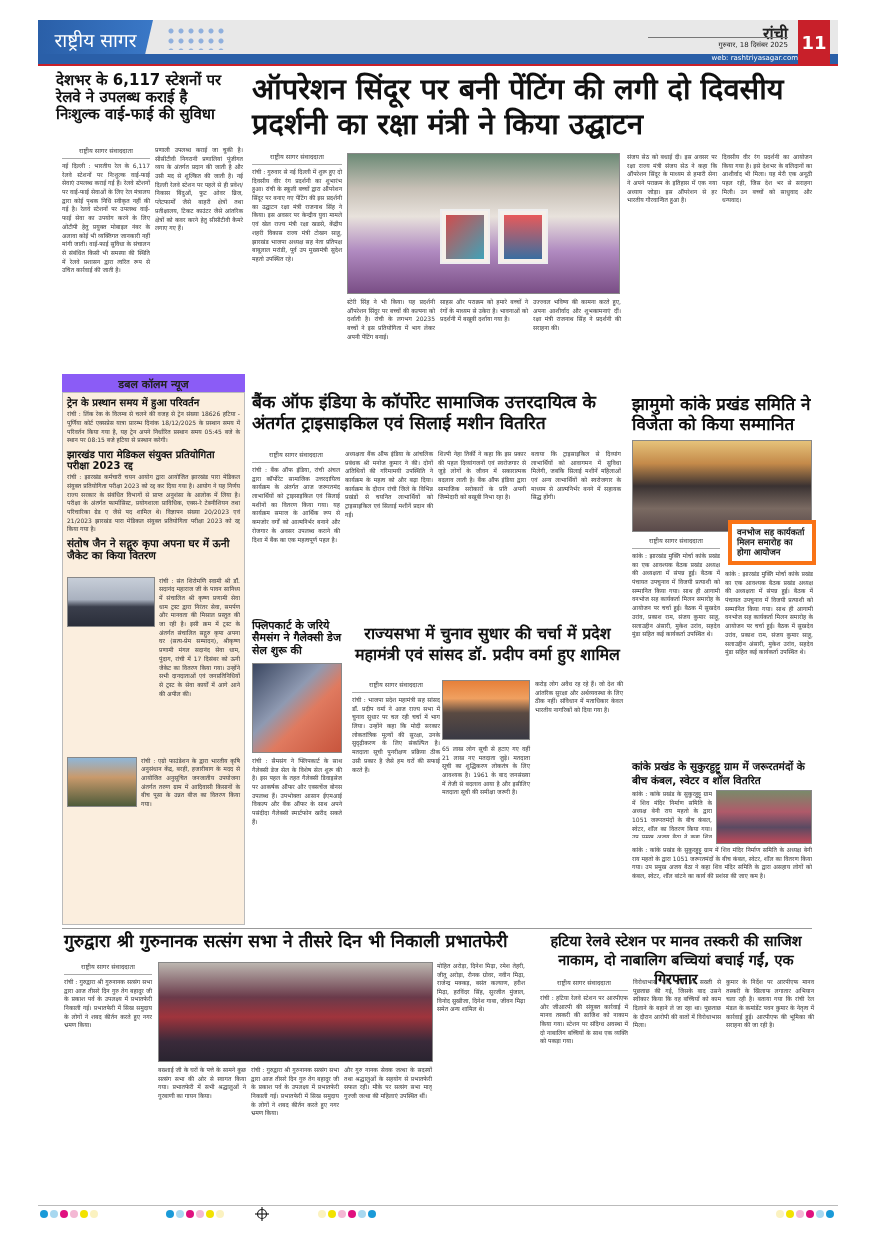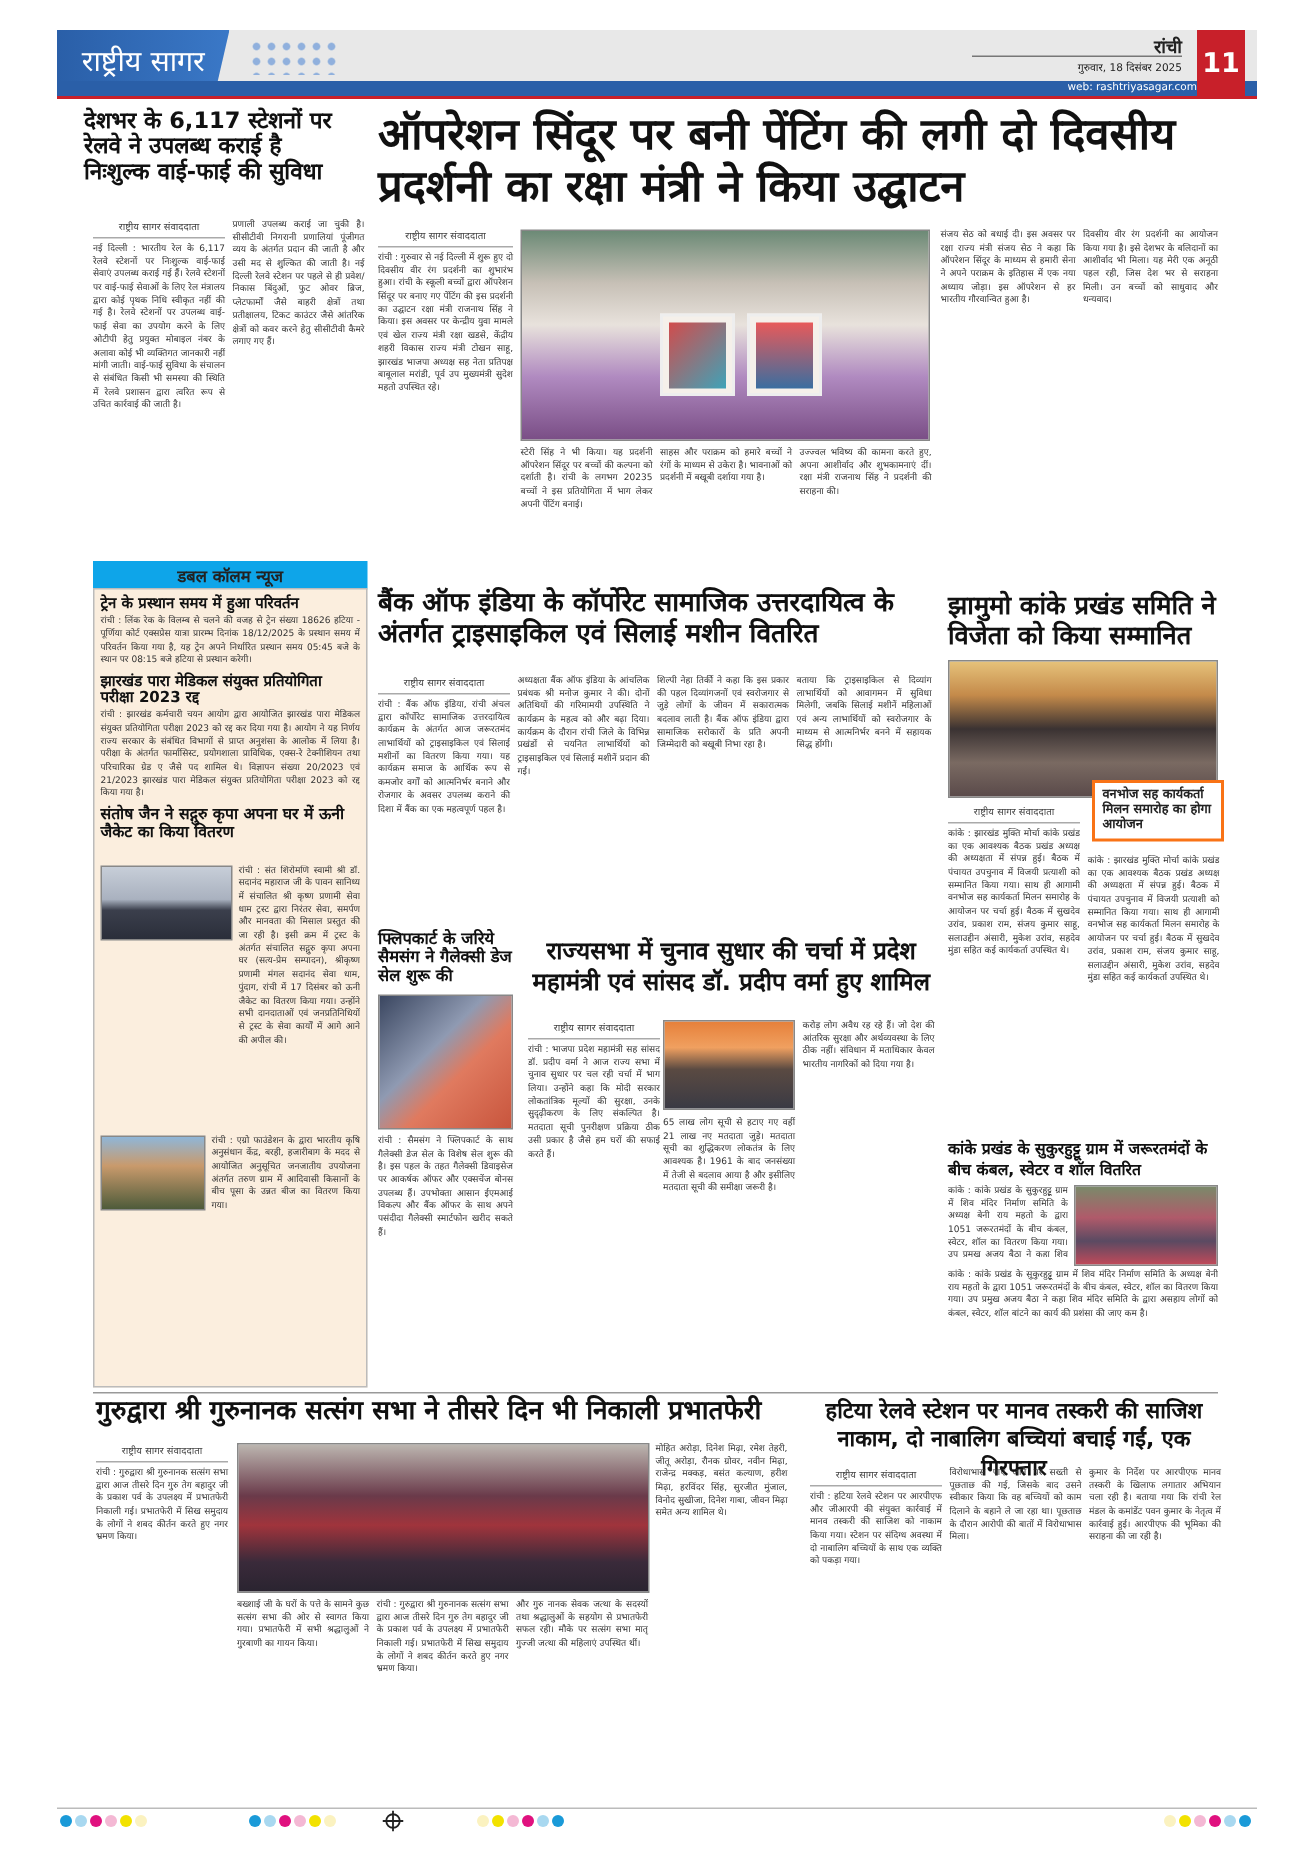--- a/index.html
+++ b/index.html
@@ -1,34 +1,34 @@
 <!DOCTYPE html>
 <html><head>
 <meta charset="utf-8">
 <style>
 *{box-sizing:border-box;margin:0;padding:0}
 body{width:877px;height:1241px;background:#fff;font-family:"DejaVu Sans",sans-serif;position:relative;overflow:hidden;color:#222}
 .abs{position:absolute}
 .mast{left:38px;top:20px;width:800px;height:44px;background:#e8e8e8}
 .mast-logo{left:0;top:0;width:115px;height:40px;background:linear-gradient(90deg,#2a5fa8,#3a78c7);color:#fff;font-size:19px;font-weight:normal;display:flex;align-items:center;justify-content:center;clip-path:polygon(0 0,100% 0,92% 100%,0 100%)}
 .mast-section{left:240px;top:4px;width:240px;text-align:center;font-size:22px;font-weight:bold;color:#111}
-.mast-city{left:620px;top:2px;width:130px;text-align:right;font-size:12px;font-weight:bold}
+.mast-city{left:620px;top:2px;width:130px;text-align:right;font-size:16px;font-weight:bold}
 .mast-date{left:610px;top:17px;width:140px;text-align:right;font-size:7px;border-top:1px solid #777;padding-top:2px}
 .mast-web{left:600px;top:34px;width:160px;text-align:right;font-size:7px;color:#fff}
 .mast-bar{left:0;top:34px;width:800px;height:10px;background:#2a5fa8}
 .mast-page{left:760px;top:0;width:32px;height:44px;background:#c8202a;color:#fff;font-size:18px;font-weight:bold;display:flex;align-items:center;justify-content:center}
 .mast-redline{left:0;top:44px;width:800px;height:2px;background:#c8202a}
 .hl{font-weight:bold;color:#111;line-height:1.12}
 .byline{font-size:6.5px;color:#444;border-bottom:1px solid #aaa;padding-bottom:3px;margin-bottom:3px;text-align:center}
 .body{font-size:6px;line-height:1.45;color:#333;text-align:justify}
 .photo{border:1px solid #888;overflow:hidden}
 .box{background:#fbeede;border:1px solid #bbb}
 .dots{display:flex;gap:2px}
 .dot{width:8px;height:8px;border-radius:50%}
-.note{background:#fff;border:2px solid #f97316;font-size:10px;font-weight:bold;padding:3px 5px;line-height:1.2}
+.note{background:#fff;border:4px solid #f97316;font-size:10px;font-weight:bold;padding:3px 5px;line-height:1.2}
 </style>
 </head>
 <body>
 
 <div class="abs mast">
   <div class="abs mast-logo">राष्ट्रीय सागर</div>
   <div class="abs" style="left:128px;top:6px;width:60px;height:24px;background:radial-gradient(circle,#6a98d8 2px,transparent 3px) 0 0/10px 10px;opacity:.7"></div>
   <div class="abs mast-city">रांची</div>
   <div class="abs mast-date">गुरुवार, 18 दिसंबर 2025</div>
   <div class="abs mast-bar"></div>
@@ -41,21 +41,21 @@
   <div class="hl" style="font-size:15px">देशभर के 6,117 स्टेशनों पर रेलवे ने उपलब्ध कराई है निःशुल्क वाई-फाई की सुविधा</div>
 </div>
 <div class="abs" style="left:62px;top:146px;width:88px">
   <div class="byline">राष्ट्रीय सागर संवाददाता</div>
   <div class="body">नई दिल्ली : भारतीय रेल के 6,117 रेलवे स्टेशनों पर निःशुल्क वाई-फाई सेवाएं उपलब्ध कराई गई हैं। रेलवे स्टेशनों पर वाई-फाई सेवाओं के लिए रेल मंत्रालय द्वारा कोई पृथक निधि स्वीकृत नहीं की गई है। रेलवे स्टेशनों पर उपलब्ध वाई-फाई सेवा का उपयोग करने के लिए ओटीपी हेतु प्रयुक्त मोबाइल नंबर के अलावा कोई भी व्यक्तिगत जानकारी नहीं मांगी जाती। वाई-फाई सुविधा के संचालन से संबंधित किसी भी समस्या की स्थिति में रेलवे प्रशासन द्वारा त्वरित रूप से उचित कार्रवाई की जाती है।</div>
 </div>
 <div class="abs" style="left:155px;top:146px;width:88px">
   <div class="body">प्रणाली उपलब्ध कराई जा चुकी है। सीसीटीवी निगरानी प्रणालियां पूंजीगत व्यय के अंतर्गत प्रदान की जाती है और उसी मद से शुल्कित की जाती है। नई दिल्ली रेलवे स्टेशन पर पहले से ही प्रवेश/निकास बिंदुओं, फुट ओवर ब्रिज, प्लेटफार्मों जैसे बाहरी क्षेत्रों तथा प्रतीक्षालय, टिकट काउंटर जैसे आंतरिक क्षेत्रों को कवर करने हेतु सीसीटीवी कैमरे लगाए गए हैं।</div>
 </div>
 
-<div class="abs" style="left:62px;top:374px;width:183px;background:#0ea5e9;text-align:center;font-size:11px;font-weight:bold;padding:2px 0">डबल कॉलम न्यूज</div>
+<div class="abs" style="left:62px;top:374px;width:183px;background:#8b5cf6;text-align:center;font-size:11px;font-weight:bold;padding:2px 0">डबल कॉलम न्यूज</div>
 <div class="abs box" style="left:62px;top:392px;width:183px;height:533px;padding:4px">
   <div class="hl" style="font-size:10px;margin-bottom:2px">ट्रेन के प्रस्थान समय में हुआ परिवर्तन</div>
   <div class="body" style="margin-bottom:4px">रांची : लिंक रेक के विलम्ब से चलने की वजह से ट्रेन संख्या 18626 हटिया - पूर्णिया कोर्ट एक्सप्रेस यात्रा प्रारम्भ दिनांक 18/12/2025 के प्रस्थान समय में परिवर्तन किया गया है, यह ट्रेन अपने निर्धारित प्रस्थान समय 05:45 बजे के स्थान पर 08:15 बजे हटिया से प्रस्थान करेगी।</div>
   <div class="hl" style="font-size:10px;margin-bottom:2px">झारखंड पारा मेडिकल संयुक्त प्रतियोगिता परीक्षा 2023 रद्द</div>
   <div class="body" style="margin-bottom:4px">रांची : झारखंड कर्मचारी चयन आयोग द्वारा आयोजित झारखंड पारा मेडिकल संयुक्त प्रतियोगिता परीक्षा 2023 को रद्द कर दिया गया है। आयोग ने यह निर्णय राज्य सरकार के संबंधित विभागों से प्राप्त अनुशंसा के आलोक में लिया है। परीक्षा के अंतर्गत फार्मासिस्ट, प्रयोगशाला प्राविधिक, एक्स-रे टेक्नीशियन तथा परिचारिका ग्रेड ए जैसे पद शामिल थे। विज्ञापन संख्या 20/2023 एवं 21/2023 झारखंड पारा मेडिकल संयुक्त प्रतियोगिता परीक्षा 2023 को रद्द किया गया है।</div>
   <div class="hl" style="font-size:10.5px;margin-bottom:15px">संतोष जैन ने सद्गुरु कृपा अपना घर में ऊनी जैकेट का किया वितरण</div>
   <div style="display:flex;gap:4px">
     <div class="photo" style="width:88px;height:50px;flex:none;background:linear-gradient(180deg,#c7ced8 0%,#a9b1bf 45%,#3b3f4c 60%,#2a2e3a 100%)"></div>
     <div class="body" style="height:180px;overflow:hidden">रांची : संत शिरोमणि स्वामी श्री डॉ. सदानंद महाराज जी के पावन सानिध्य में संचालित श्री कृष्ण प्रणामी सेवा धाम ट्रस्ट द्वारा निरंतर सेवा, समर्पण और मानवता की मिसाल प्रस्तुत की जा रही है। इसी क्रम में ट्रस्ट के अंतर्गत संचालित सद्गुरु कृपा अपना घर (सत्य-प्रेम सम्पादन), श्रीकृष्ण प्रणामी मंगल सदानंद सेवा धाम, पुंदाग, रांची में 17 दिसंबर को ऊनी जैकेट का वितरण किया गया। उन्होंने सभी दानदाताओं एवं जनप्रतिनिधियों से ट्रस्ट के सेवा कार्यों में आगे आने की अपील की।</div>
   </div>

